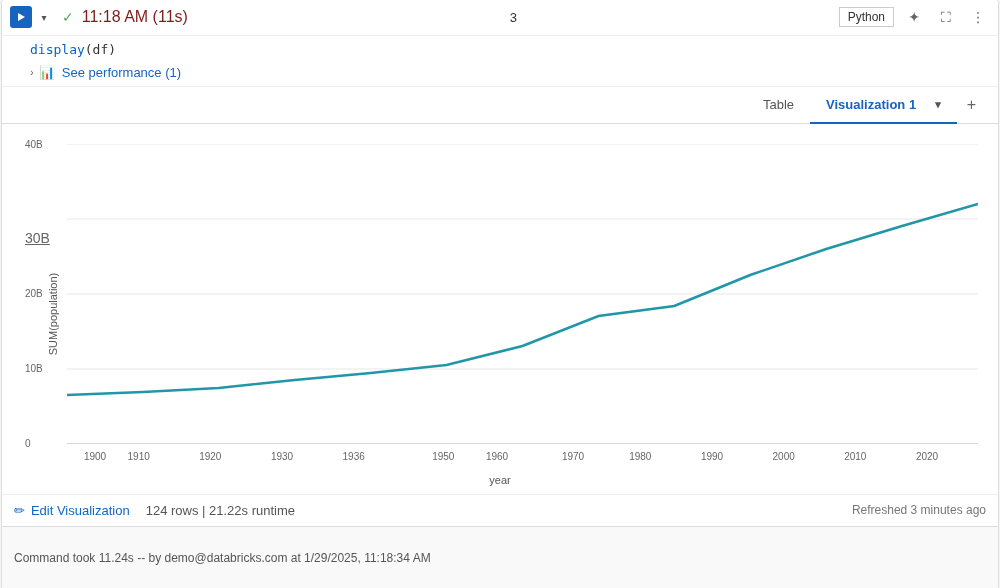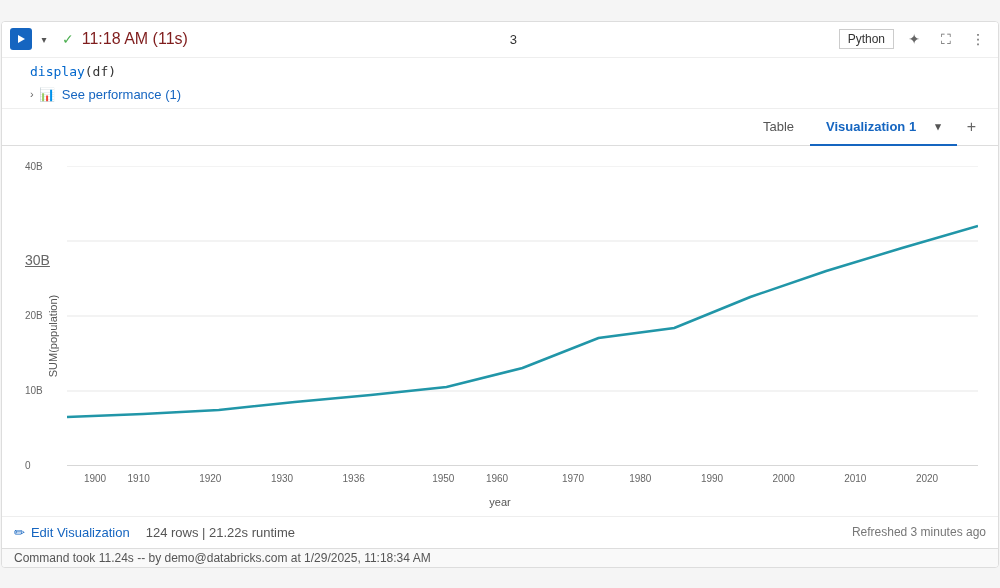--- a/index.html
+++ b/index.html
@@ -219,21 +219,21 @@
     }
     .refresh-time {
       margin-left: auto;
       color: #777;
       font-size: 12px;
     }
     
     .command-bar {
       background: #f9f9f9;
       border-top: 1px solid #ddd;
-      padding: 2px 12px;
+      padding: 24px 12px;
       font-size: 12px;
       color: #555;
     }
     .chart-grid-line {
       stroke: #e8e8e8;
       stroke-width: 1;
     }
     .chart-line {
       fill: none;
       stroke: #2196a8;

